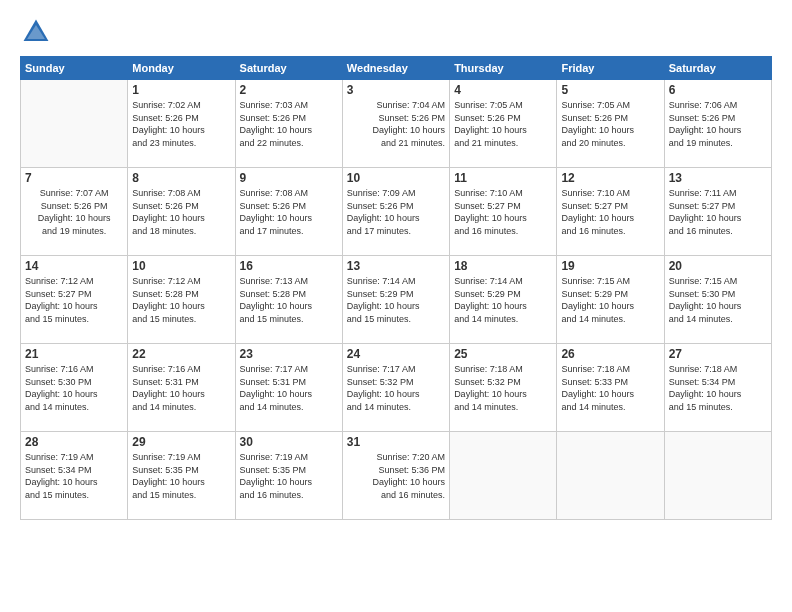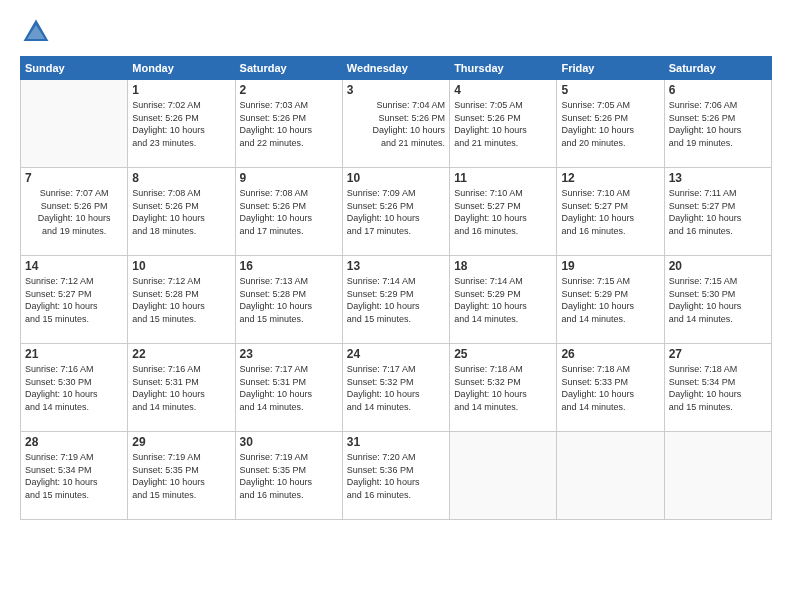--- a/index.html
+++ b/index.html
@@ -345,21 +345,21 @@
           </td>
           <td>
             <span class="day-number">30</span>
             <div class="day-info" style="white-space: pre-line;">Sunrise: 7:19 AM
 Sunset: 5:35 PM
 Daylight: 10 hours
 and 16 minutes.</div>
           </td>
           <td>
             <span class="day-number">31</span>
-            <div class="day-info" style="white-space: pre-line;">Sunrise: 7:20 AM
+            <div class="day-info" style="white-space: pre-line; text-align: right;">Sunrise: 7:20 AM
 Sunset: 5:36 PM
 Daylight: 10 hours
 and 16 minutes.</div>
           </td>
           <td class="empty"></td>
           <td class="empty"></td>
           <td class="empty"></td>
         </tr>
       </tbody>
   </table>

